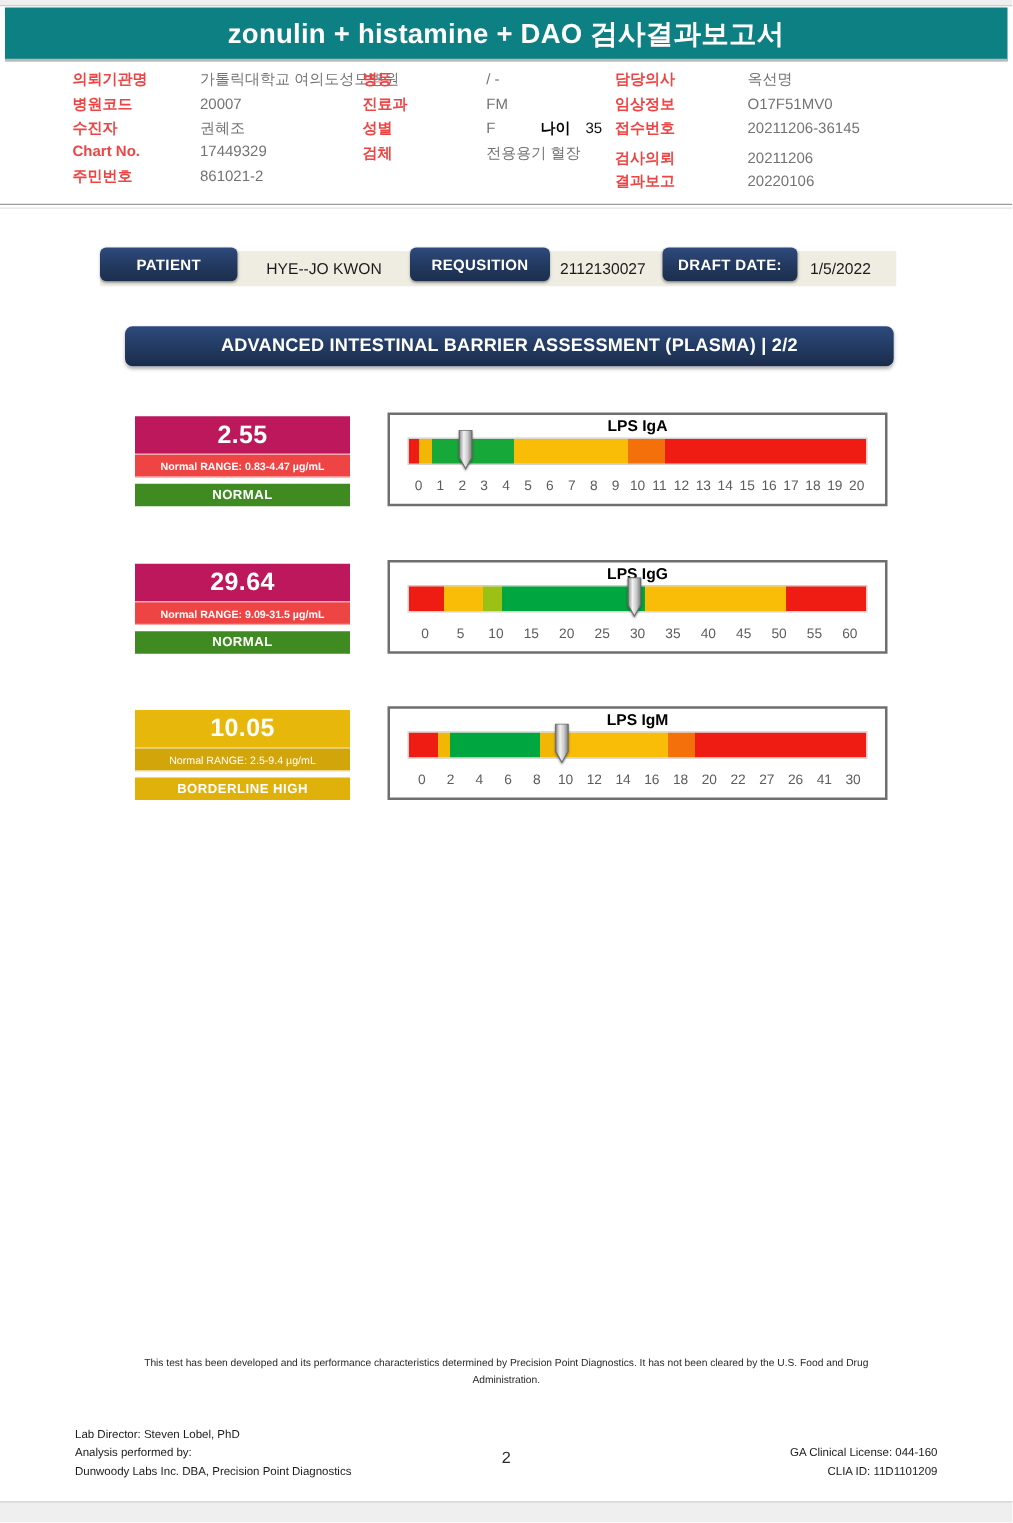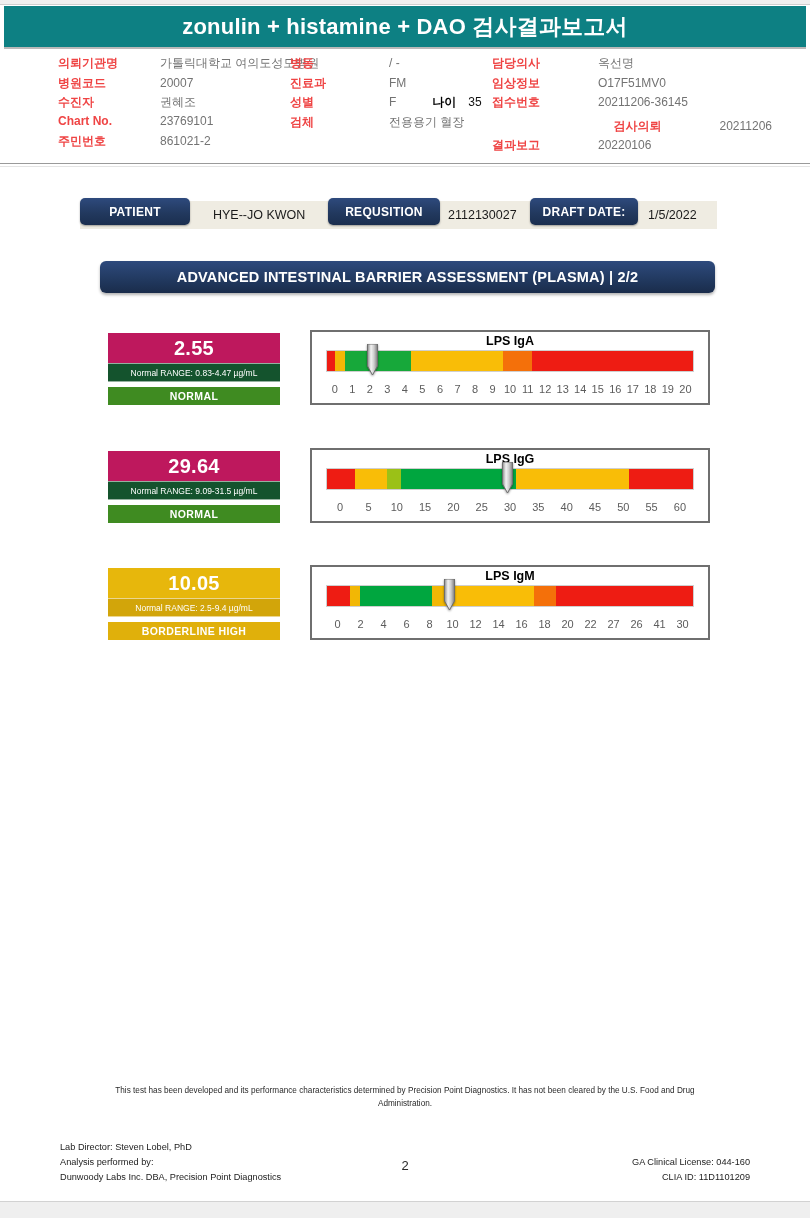--- a/index.html
+++ b/index.html
@@ -71,21 +71,21 @@
   .demo-col.c1 { left: 58px; width: 232px; }
   .demo-col.c2 { left: 290px; width: 200px; }
   .demo-col.c3 { left: 492px; width: 280px; }
 
   .demo-row {
     display: flex;
     align-items: baseline;
     height: 19.5px;
     font-size: 12px;
   }
-  .demo-row.gap { margin-top: 4px; justify-content: flex-end; }
+  .demo-row.gap { margin-top: 4px; }
   .demo-label {
     font-weight: bold;
     color: #ef4444;
     white-space: nowrap;
   }
   .demo-value {
     color: #737373;
     white-space: nowrap;
     margin-left: 44px;
   }
@@ -217,21 +217,21 @@
     display: flex;
     align-items: center;
     justify-content: center;
     color: #fff;
     font-size: 10.5px;
     font-weight: bold;
     letter-spacing: .4px;
   }
   
   .card.normal .card-value  { background: #be185d; }
-  .card.normal .card-range  { background: #14532d; }
+  .card.normal .card-range  { background: #ef4444; font-weight: bold; }
   .card.normal .card-status { background: #3f8b21; }
   
   .card.borderline .card-value  { background: #e7b70c; }
   .card.borderline .card-range  { background: #d2a50a; }
   .card.borderline .card-status { background: #e0b00b; }
 
   
   .gauge {
     position: absolute;
     left: 310px;
@@ -343,21 +343,21 @@
       <div class="demo-row">
         <span class="demo-label">병원코드</span>
         <span class="demo-value">20007</span>
       </div>
       <div class="demo-row">
         <span class="demo-label">수진자</span>
         <span class="demo-value">권혜조</span>
       </div>
       <div class="demo-row">
         <span class="demo-label">Chart No.</span>
-        <span class="demo-value">23769101</span>
+        <span class="demo-value">17449329</span>
       </div>
       <div class="demo-row">
         <span class="demo-label">주민번호</span>
         <span class="demo-value">861021-2</span>
       </div>
     </div>
 
     <div class="demo-col c2">
       <div class="demo-row">
         <span class="demo-label">병동</span>

